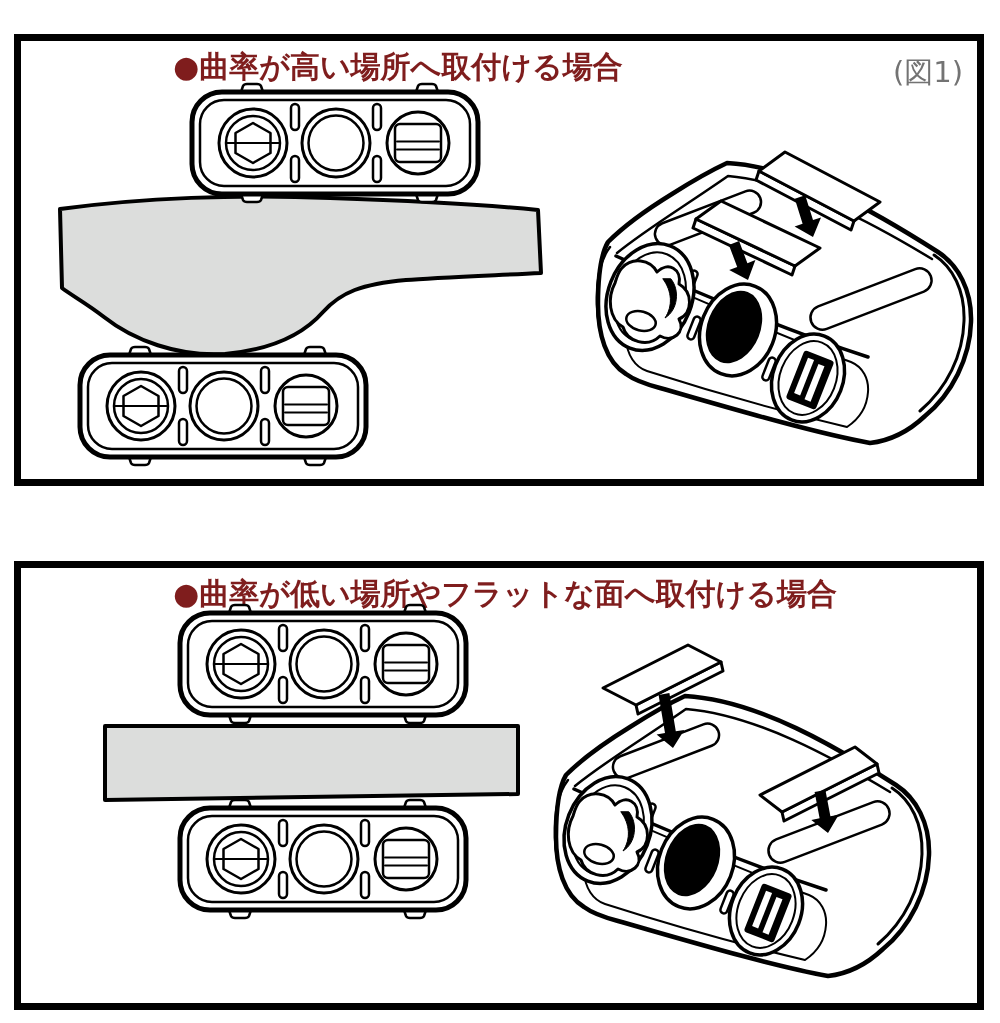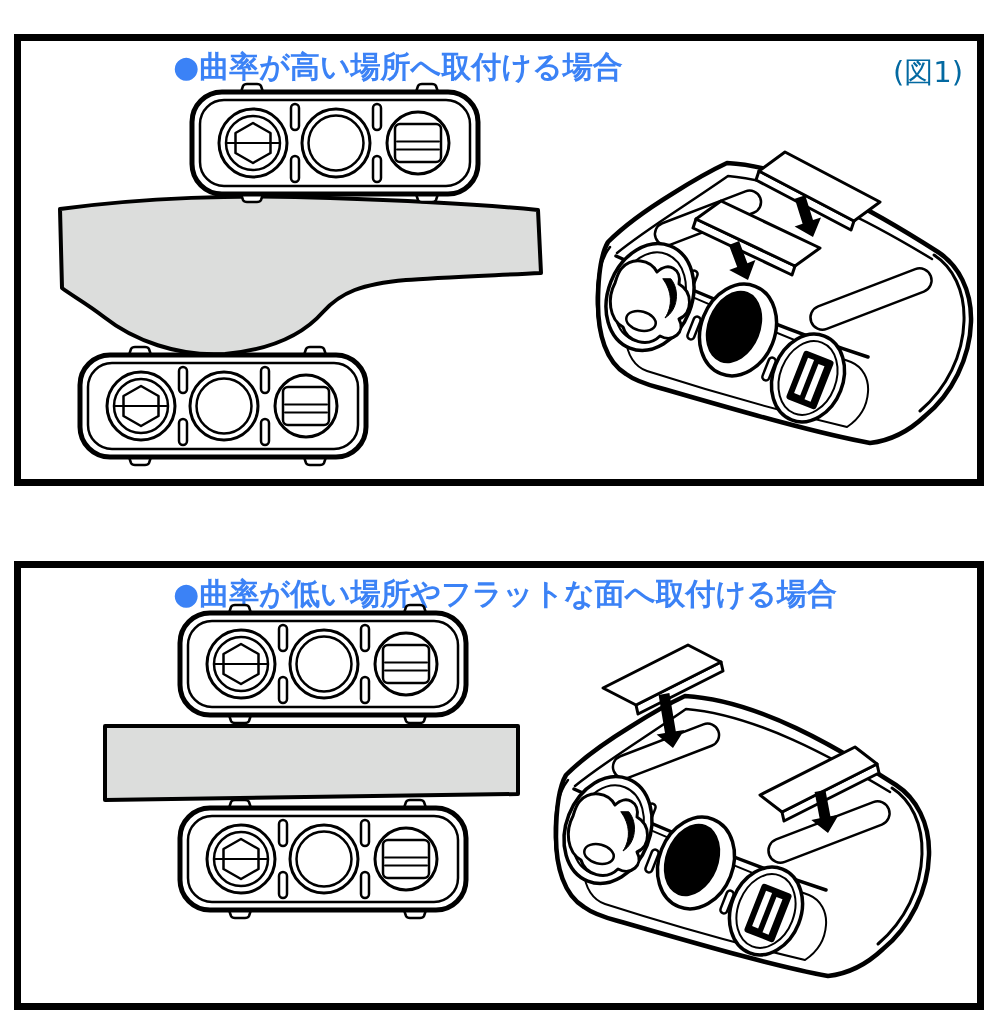--- a/index.html
+++ b/index.html
@@ -2,22 +2,22 @@
 <html><head>
 <meta charset="utf-8">
 <style>
   html,body{margin:0;padding:0;background:#ffffff;}
   .page{position:relative;width:1000px;height:1023px;background:#fff;
         font-family:"DejaVu Sans",sans-serif;overflow:hidden;}
   .panel{position:absolute;left:14px;width:970px;border:7px solid #000;box-sizing:border-box;background:transparent;z-index:1;}
   .panel1{top:34px;height:452px;}
   .panel2{top:543px;height:449px;margin-top:18px;}
   .panel-title{position:absolute;top:-19px;left:138px;background:#fff;padding:0 14px;
-        font-size:30px;font-weight:bold;color:#3b82f6;line-height:40px;white-space:nowrap;z-index:3;}
-  .figure-label{position:absolute;top:12px;right:14px;font-size:29px;color:#0369a1;z-index:3;}
+        font-size:30px;font-weight:bold;color:#7f1d1d;line-height:40px;white-space:nowrap;z-index:3;}
+  .figure-label{position:absolute;top:12px;right:14px;font-size:29px;color:#737373;z-index:3;}
   svg.art{position:absolute;left:0;top:0;z-index:2;}
 </style>
 </head>
 <body>
 
 <div class="page">
 
   <section class="panel panel1">
     <h2 class="panel-title">●曲率が高い場所へ取付ける場合</h2>
     <div class="figure-label">(図1)</div>

